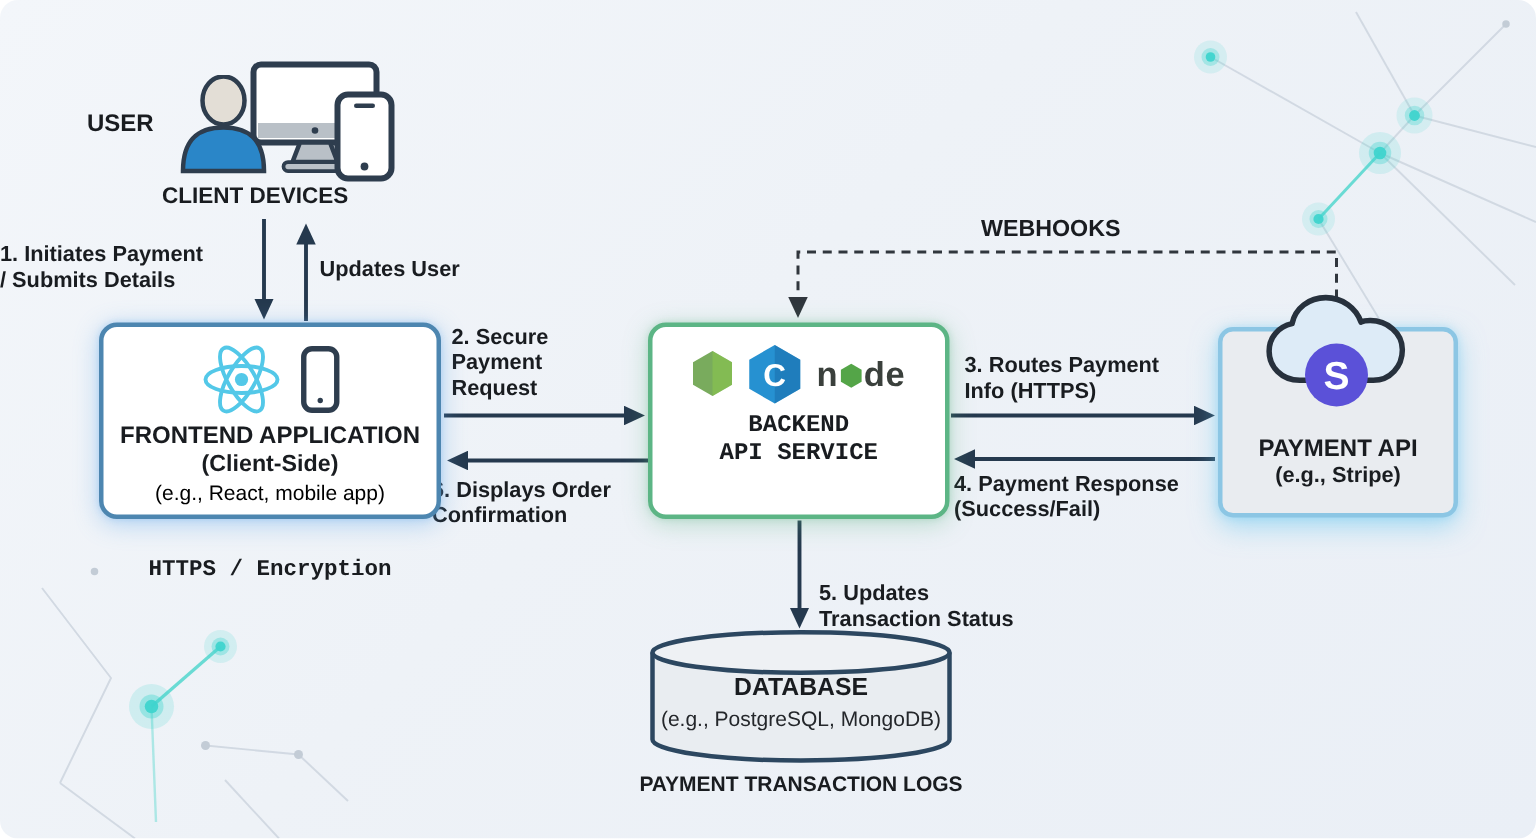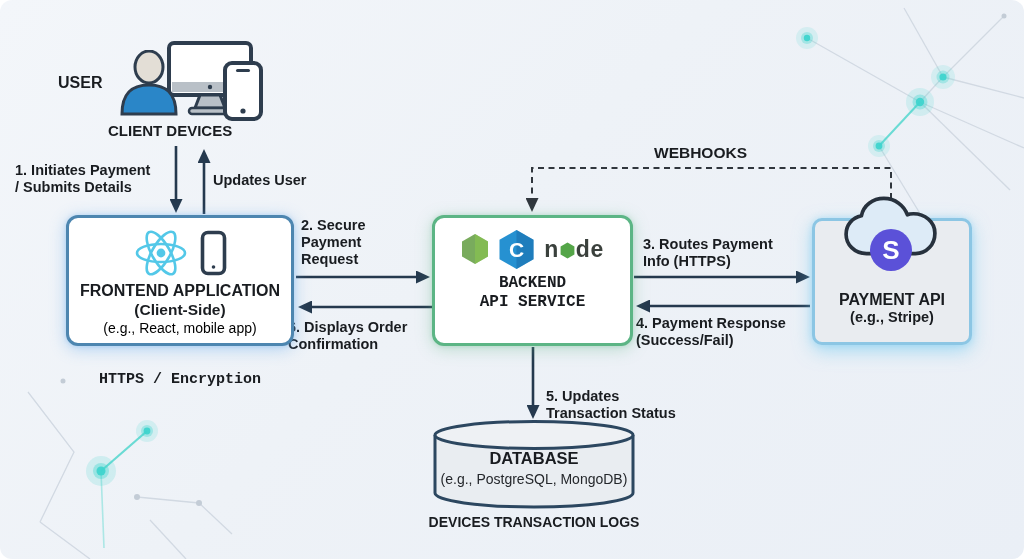--- a/index.html
+++ b/index.html
@@ -131,21 +131,21 @@
   </svg>
 
   <svg class="abs" style="left:222px;top:60px;z-index:4;" width="42" height="62" viewBox="0 0 42 62">
     <rect x="3" y="3" width="36" height="56" rx="7" fill="#ffffff" stroke="#2e3d4e" stroke-width="4"></rect>
     <rect x="14" y="9" width="14" height="3" rx="1.5" fill="#2e3d4e"></rect>
     <circle cx="21" cy="51" r="2.6" fill="#2e3d4e"></circle>
   </svg>
 
   <div class="abs lbl" style="left:108px;top:122px;width:164px;font-size:15px;">CLIENT DEVICES</div>
 
-  <div class="abs lbl" style="left:0px;top:162px;width:172px;margin-left:15px;">1. Initiates Payment
+  <div class="abs lbl" style="left:0px;top:162px;width:172px;">1. Initiates Payment
 / Submits Details</div>
   <div class="abs lbl left" style="left:213px;top:172px;width:110px;">Updates User</div>
   <div class="abs lbl" style="left:301px;top:217px;width:124px;">2. Secure
 Payment
 Request</div>
   <div class="abs lbl" style="left:288px;top:319px;width:152px;">6. Displays Order
 Confirmation</div>
   <div class="abs lbl" style="left:643px;top:236px;width:152px;">3. Routes Payment
 Info (HTTPS)</div>
   <div class="abs lbl" style="left:636px;top:315px;width:168px;">4. Payment Response
@@ -208,15 +208,15 @@
   <div class="abs stripe-badge">
       <span>S</span>
     </div>
 
   <svg class="abs" style="left:432px;top:419px;z-index:1;" width="204" height="92" viewBox="0 0 204 92">
     <path d="M3,16 L3,74 A99,14 0 0 0 201,74 L201,16" fill="#e9edf1" stroke="#2c4760" stroke-width="3"></path>
     <ellipse cx="102" cy="16" rx="99" ry="13.5" fill="#eef1f4" stroke="#2c4760" stroke-width="3"></ellipse>
   </svg>
   <div class="abs db-title">DATABASE</div>
   <div class="abs db-ex">(e.g., PostgreSQL, MongoDB)</div>
-  <div class="abs caption" style="left:410px;top:514px;width:248px;font-size:14px;">DEVICES TRANSACTION LOGS</div>
+  <div class="abs caption" style="left:410px;top:514px;width:248px;font-size:14px;">PAYMENT TRANSACTION LOGS</div>
 
 </div>
 
 </body></html>

